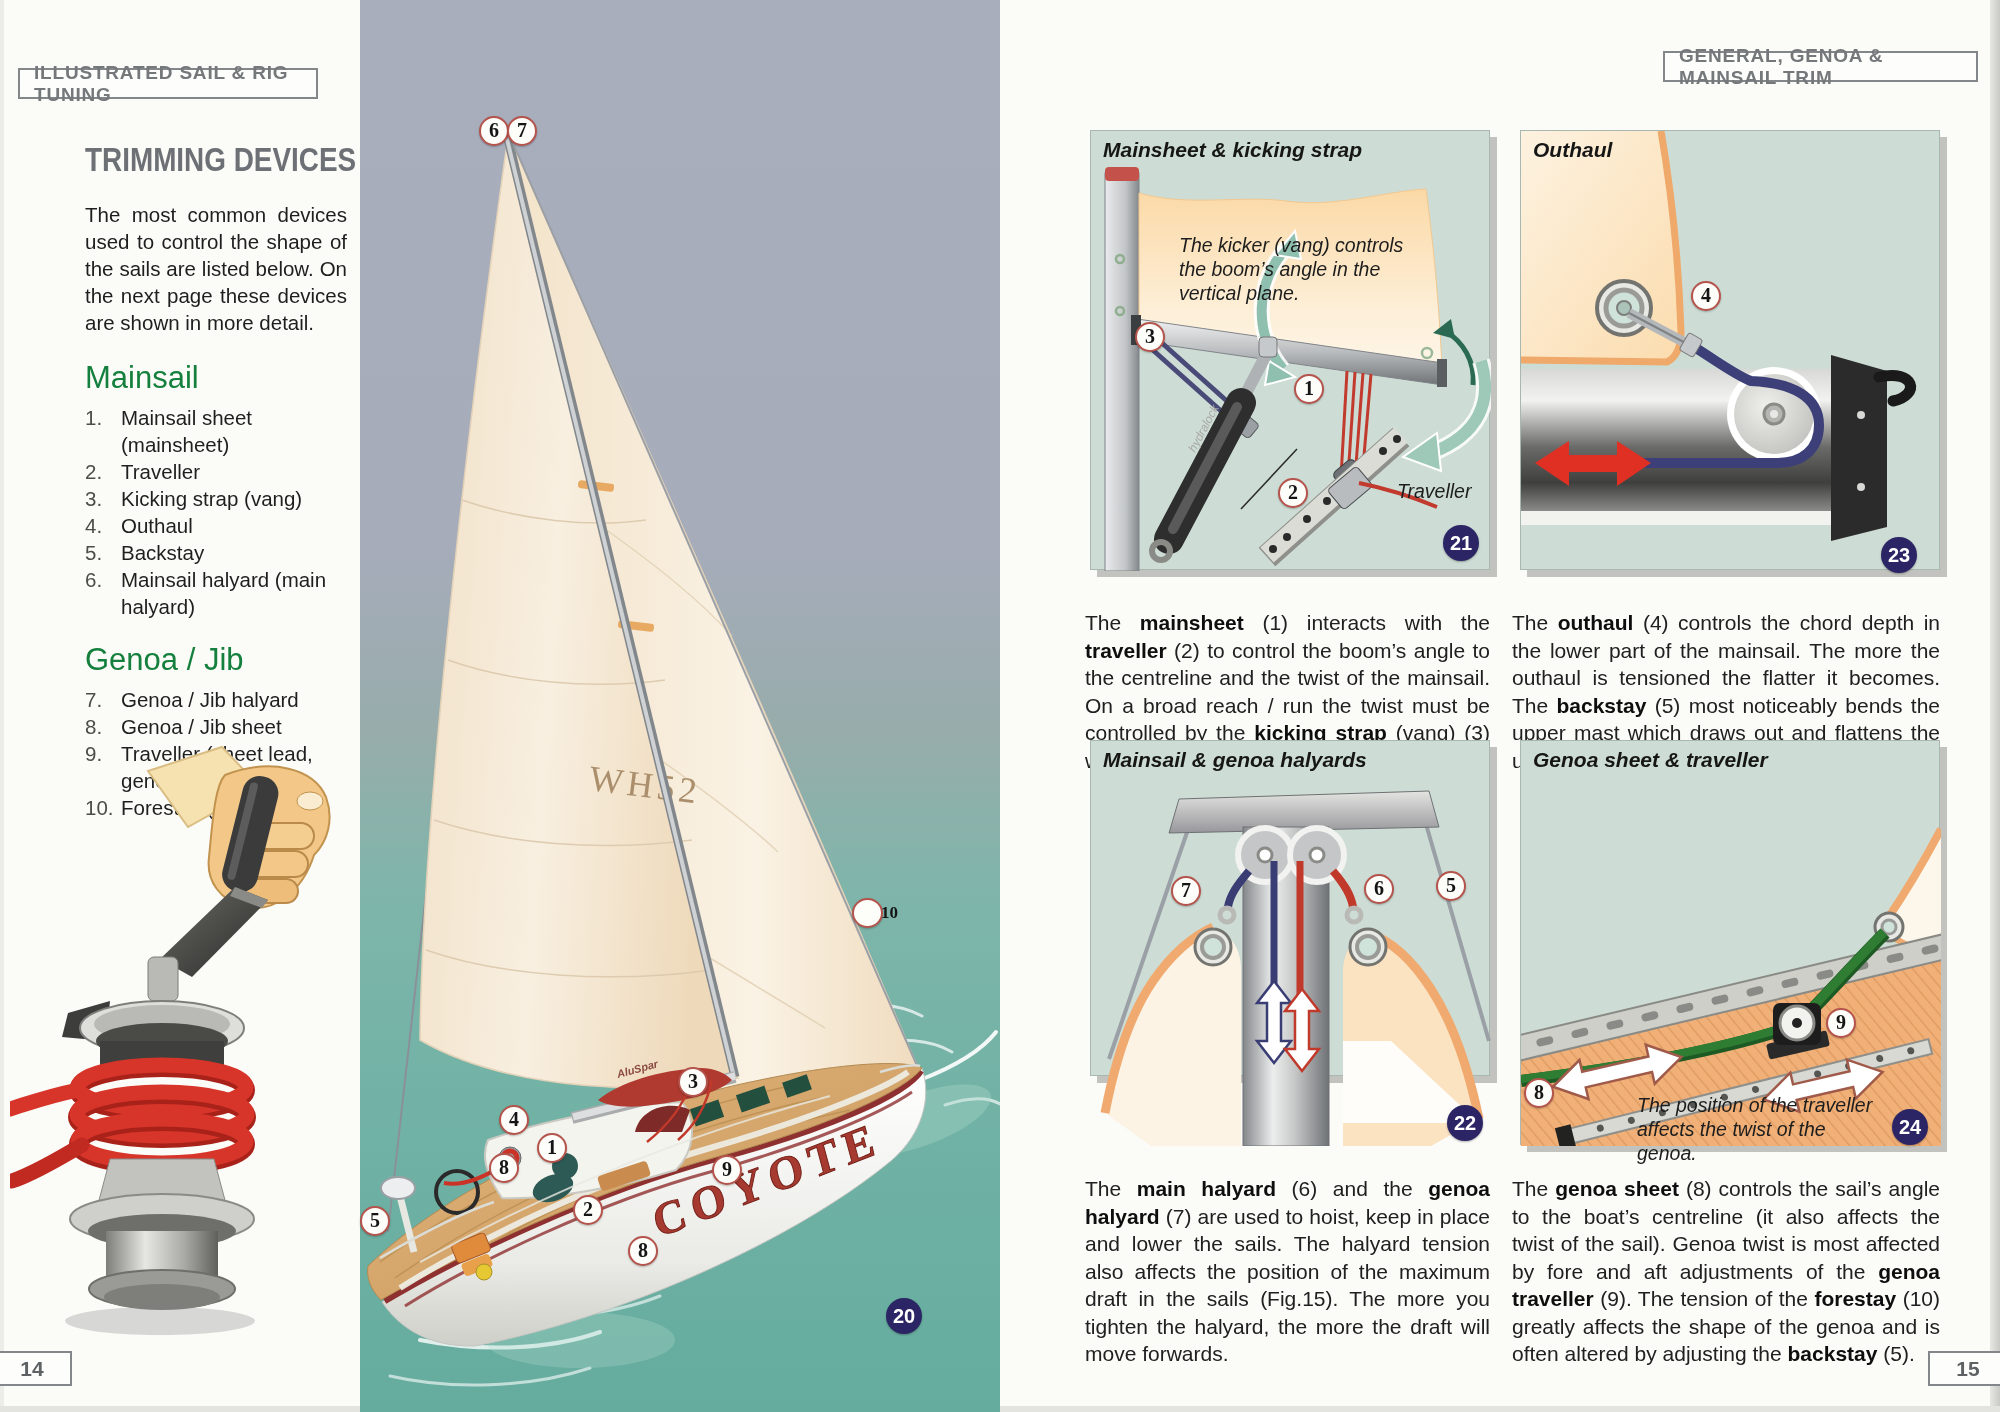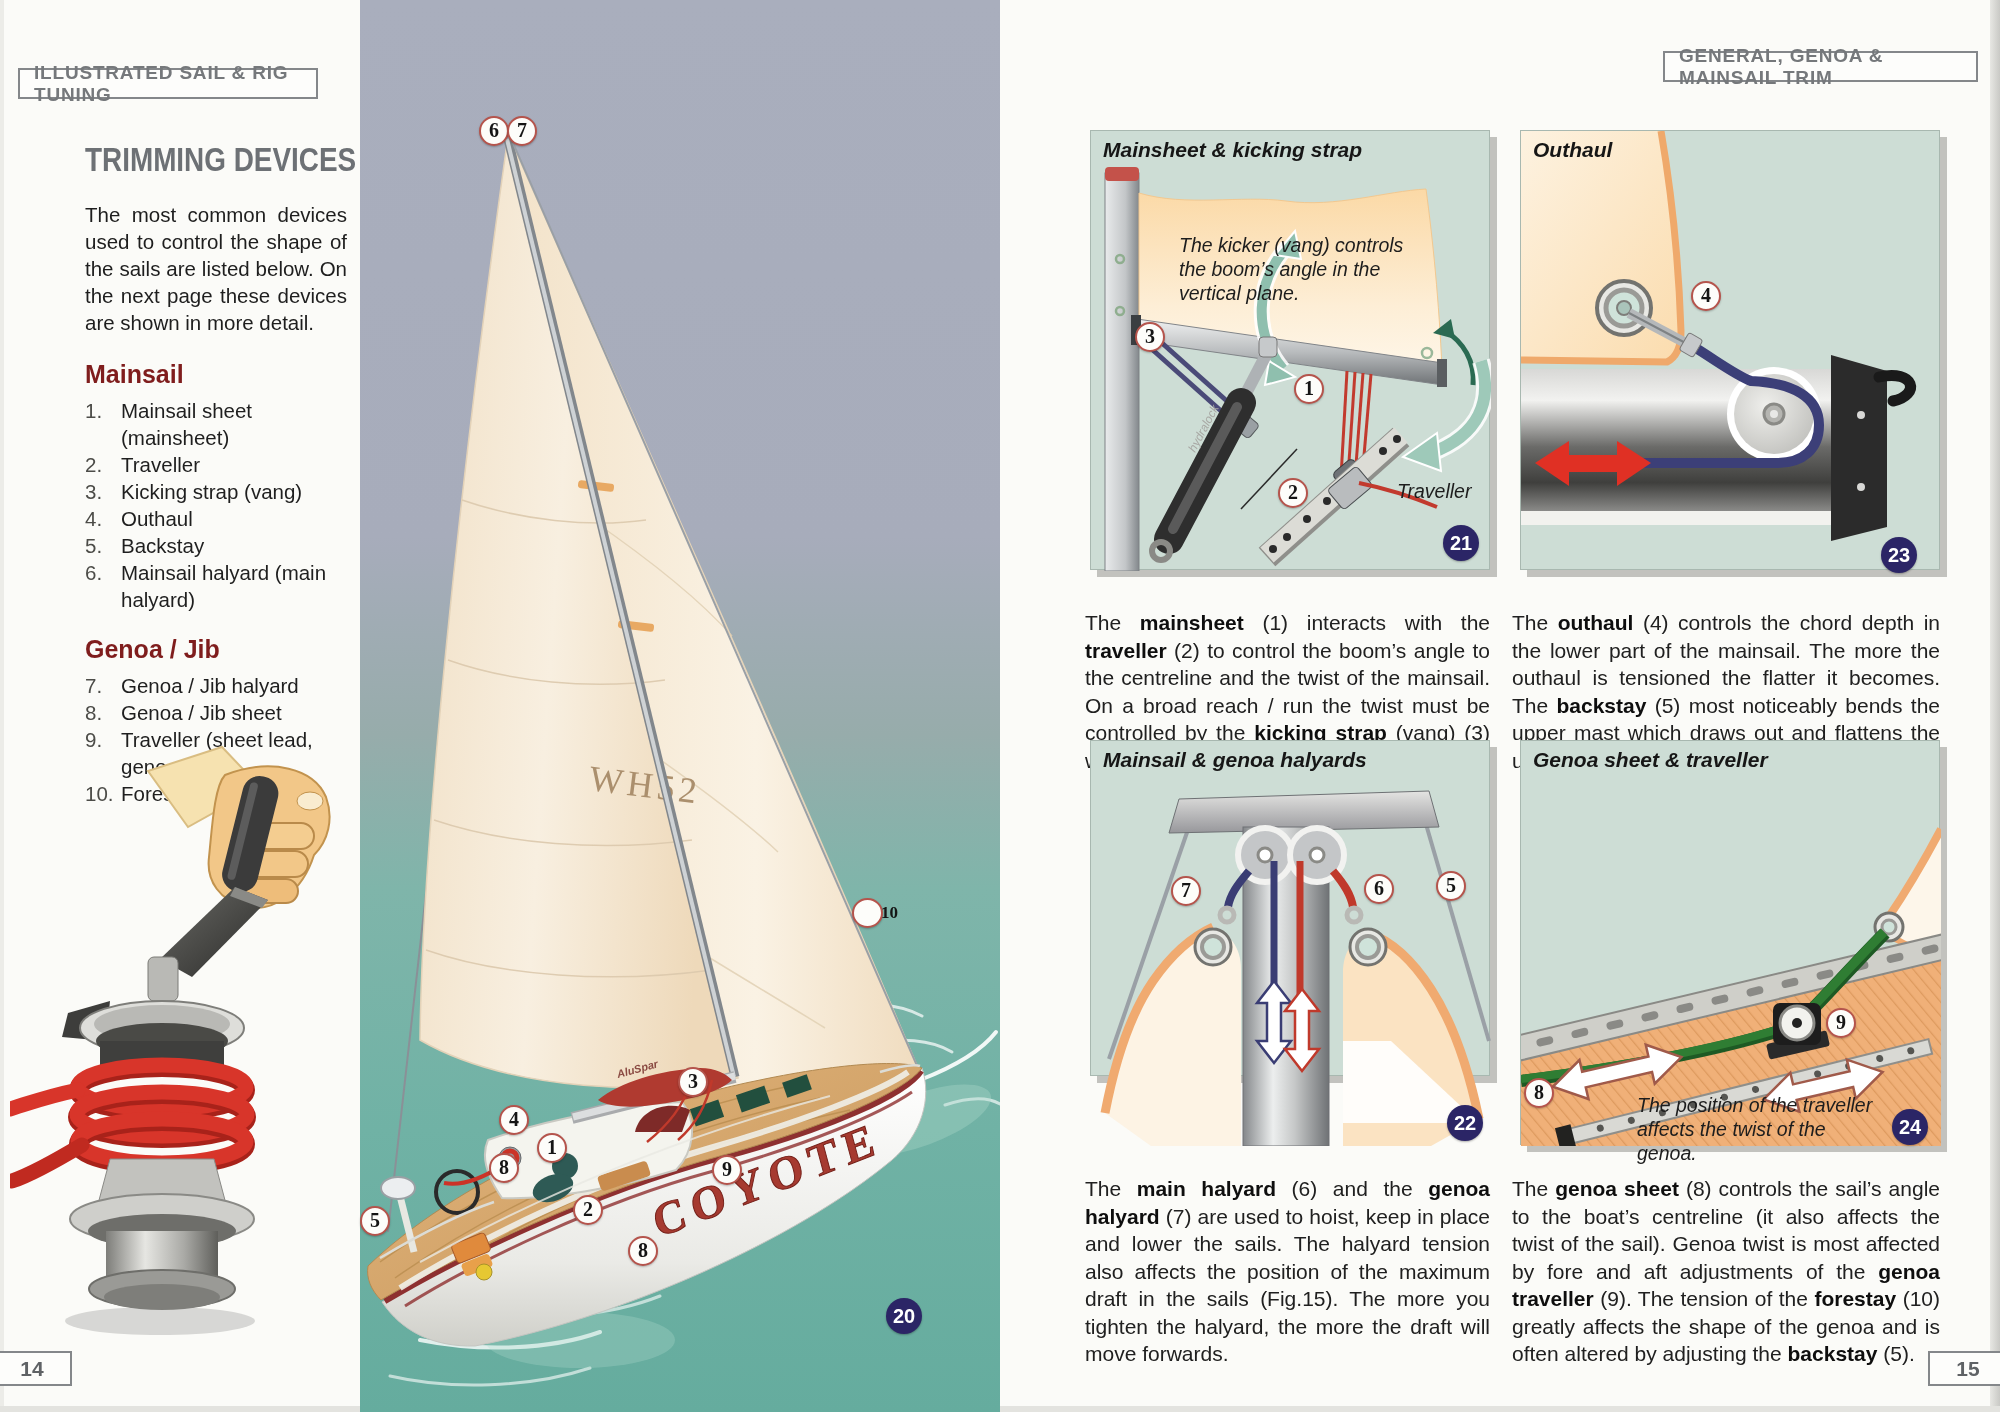--- a/index.html
+++ b/index.html
@@ -13,21 +13,21 @@
   .hdr-box{position:absolute;box-sizing:border-box;border:2px solid #84878a;background:#fdfdfb;
            color:#75787b;font-weight:bold;font-size:19px;letter-spacing:.8px;
            display:flex;align-items:center;justify-content:center;padding-left:14px;}
   .pagenum{position:absolute;box-sizing:border-box;border:2px solid #84878a;background:#fdfdfb;
            color:#5f6265;font-weight:bold;font-size:21px;display:flex;align-items:center;justify-content:center;}
 
   .leftcol{position:absolute;left:85px;top:140px;width:262px;}
   .title{font-size:34px;font-weight:bold;color:#6d7175;letter-spacing:0;
          transform:scaleX(.82);transform-origin:0 50%;white-space:nowrap;margin:0 0 22px 0;}
   .intro{font-size:20.5px;line-height:27px;text-align:justify;margin:0 0 24px 0;color:#1e1e1e;}
-  .h2{font-size:25px;font-weight:bold;color:#7f1d1d;margin:0 0 8px 0;}
+  .h2{font-size:31px;font-weight:normal;color:#15803d;margin:0 0 8px 0;}
   .lrow{display:flex;font-size:20.5px;line-height:27px;}
   .lnum{width:36px;flex:0 0 36px;color:#4c4c48;}
   .llab{flex:1;}
   .gap{height:22px;}
 
   .figure{position:absolute;left:360px;top:0;width:640px;height:1412px;
           background:linear-gradient(180deg,#a9aebd 0%,#a7acbb 38%,#97acab 52%,#7fb5aa 63%,#70b2a5 80%,#65ac9e 100%);}
   .figure svg{position:absolute;left:0;top:0;}
 
   .panel{position:absolute;background:#cdddd5;border:1px solid #a8b8b0;box-sizing:border-box;

